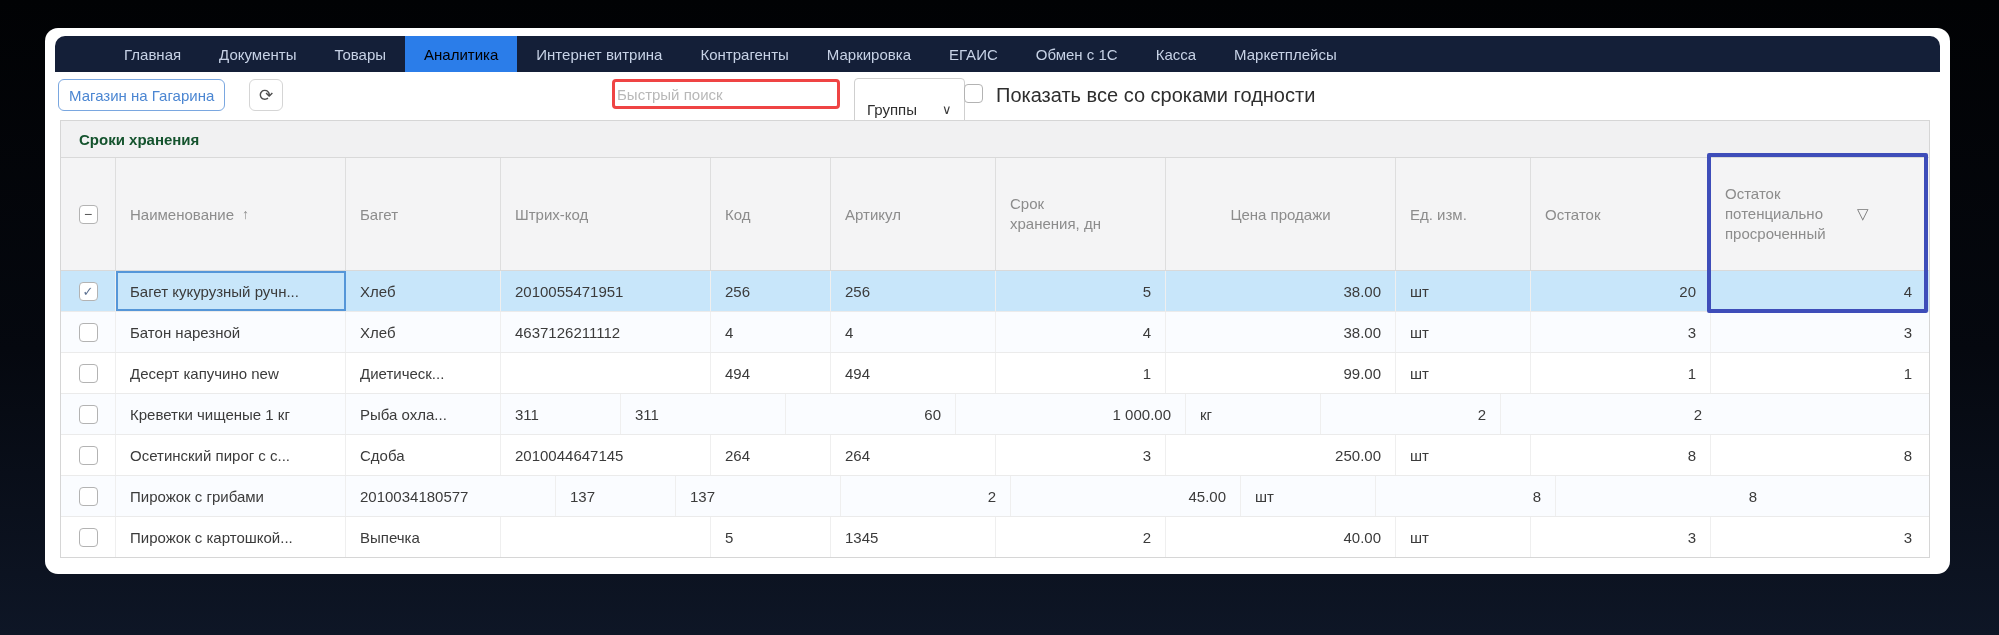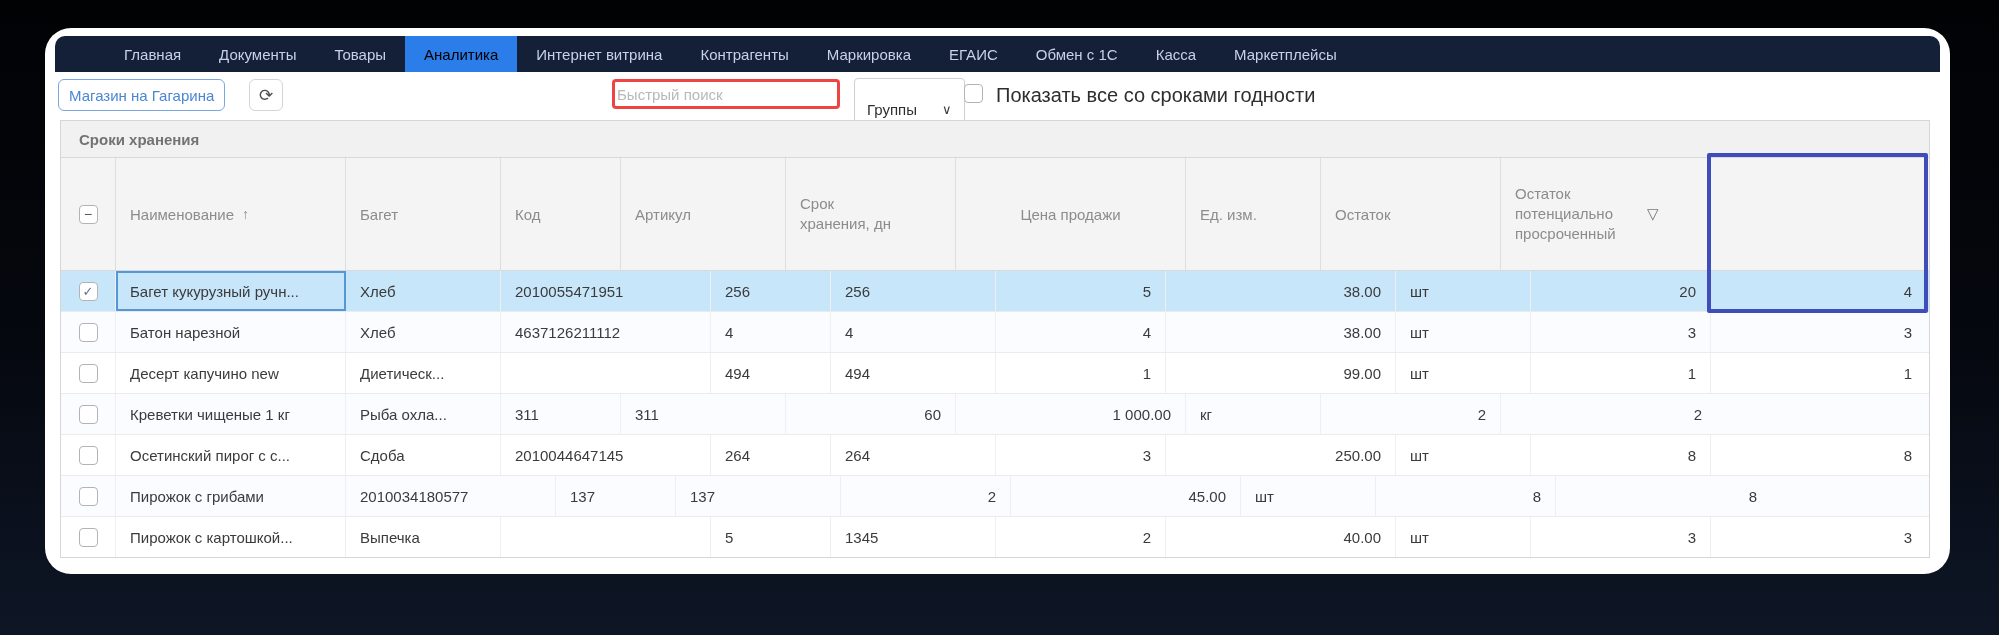--- a/index.html
+++ b/index.html
@@ -4,21 +4,21 @@
 <style>
   html,body{margin:0;padding:0;}
   body{
     width:1999px;height:635px;overflow:hidden;position:relative;
     background:linear-gradient(180deg,#010204 0%,#05080f 55%,#0e1626 100%);
     font-family:"Liberation Sans","DejaVu Sans",sans-serif;
     -webkit-font-smoothing:antialiased;
   }
   .card{
     position:absolute;left:45px;top:28px;width:1905px;height:546px;
-    background:#fff;border-radius:26px;box-sizing:border-box;padding:8px 10px 0 10px;
+    background:#fff;border-radius:13px;box-sizing:border-box;padding:8px 10px 0 10px;
   }
   
   .nav{
     height:36px;background:#141f38;border-radius:10px 10px 0 0;
     display:flex;align-items:stretch;padding-left:50px;overflow:hidden;
   }
   .nav .tab{
     display:flex;align-items:center;padding:0 19px;color:#c7d2e6;
     font-size:15px;cursor:pointer;white-space:nowrap;
   }
@@ -57,21 +57,21 @@
     position:absolute;left:941px;top:0;line-height:46px;font-size:20px;color:#2e2e2e;
   }
   
   .table-wrap{
     position:relative;margin:2px 0 0 5px;width:1870px;box-sizing:border-box;
     border:1px solid #d6d6d6;background:#fff;
   }
   .panel-title{
     height:36px;background:#f1f1f2;border-bottom:1px solid #d9d9d9;
     display:flex;align-items:center;padding-left:18px;
-    color:#737373;font-size:15px;font-weight:bold;
+    color:#14532d;font-size:15px;font-weight:bold;
   }
   .tr{display:flex;}
   .thead{height:112px;background:#f4f4f5;border-bottom:1px solid #d9d9d9;}
   .th{
     display:flex;align-items:center;box-sizing:border-box;padding:0 14px;
     border-right:1px solid #dedede;color:#8c8c8c;font-size:15px;cursor:pointer;
   }
   .td{
     display:flex;align-items:center;box-sizing:border-box;padding:0 14px;
     border-right:1px solid #efefef;color:#3b3b3b;font-size:15px;white-space:nowrap;
@@ -137,20 +137,21 @@
 
     <div class="tr thead">
       <div class="th col-cb">
         <div class="cb indet">−</div>
       </div>
       <div class="th c0">
         <span>Наименование</span>
         <span class="sort-arrow">↑</span>
       </div>
       <div class="th c1">Багет</div>
+      <div class="th c2">Штрих-код</div>
       <div class="th c3">Код</div>
       <div class="th c4">Артикул</div>
       <div class="th c5">
         <span class="hdr-narrow">Срок хранения, дн</span>
       </div>
       <div class="th c6 a-center">Цена продажи</div>
       <div class="th c7">Ед. изм.</div>
       <div class="th c8">Остаток</div>
       <div class="th c9">
         <span class="hdr-wrap3">Остаток потенциально просроченный</span>

